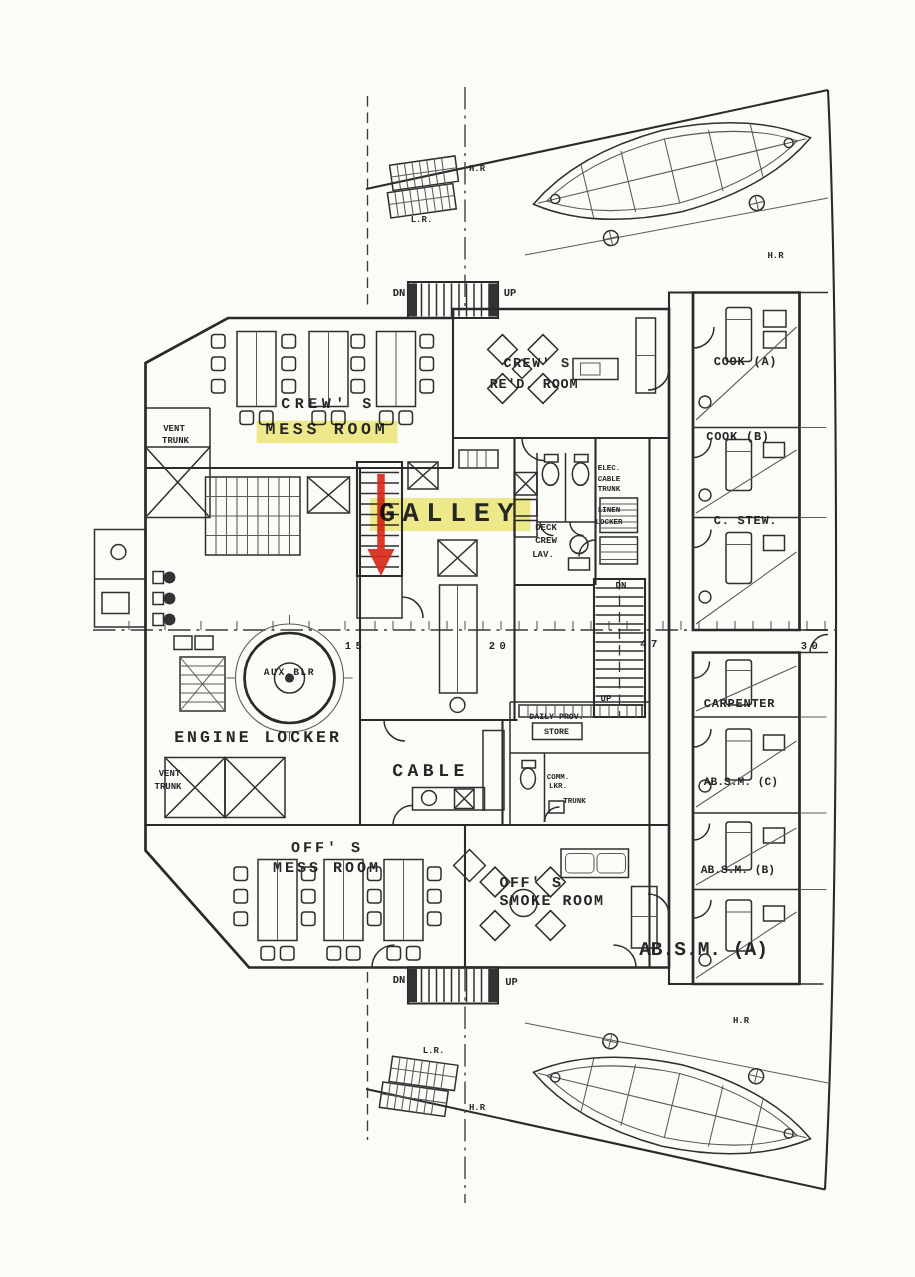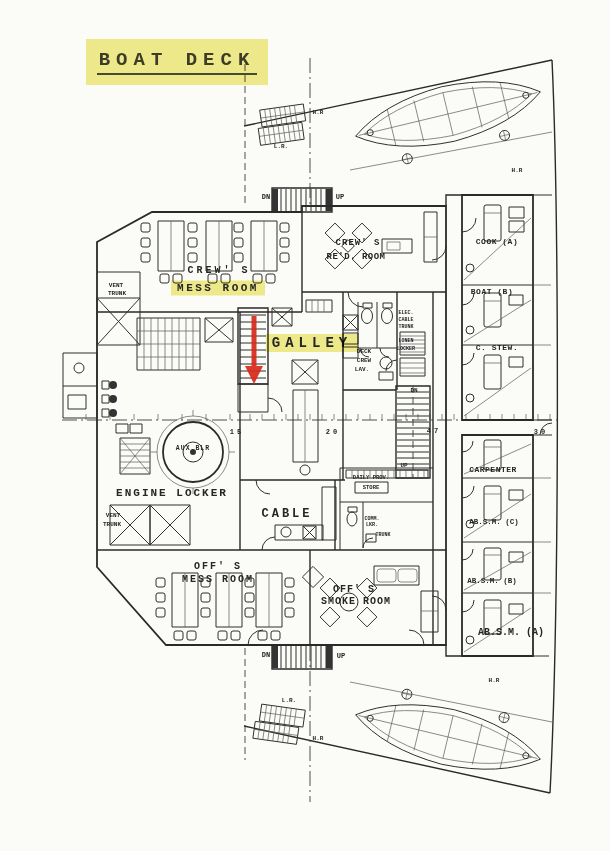--- a/index.html
+++ b/index.html
@@ -343,37 +343,34 @@
       <circle class="ln" cx="498" cy="705" r="5"></circle>
       <path class="thin" d="M493 705H503M498 700V710"></path>
     </g>
 
     <g opacity="0.92">
       <line x1="254" y1="316" x2="254" y2="368" style="stroke:var(--arrow,#d8291a);stroke-width:5;"></line>
       <polygon points="254,384 245,366 263,366" style="fill:var(--arrow,#d8291a);stroke:none;"></polygon>
     </g>
   </svg>
 
-  <div class="title-box">
-    <span>BOAT DECK</span>
-  </div>
 
   <div class="labels-layer" id="labels-layer">
       <div class="lbl" style="left: 219px; top: 271px; font-size: 10px; letter-spacing: 3px;">CREW' S</div>
       <div class="lbl hl" style="left: 218px; top: 288px; font-size: 11px; letter-spacing: 2.5px;">MESS ROOM</div>
       <div class="lbl" style="left: 358px; top: 243px; font-size: 9px; letter-spacing: 1px;">CREW' S</div>
       <div class="lbl" style="left: 356px; top: 257px; font-size: 9px; letter-spacing: 0.5px; text-align: right;">RE'D. ROOM</div>
-      <div class="lbl hl" style="left: 300px; top: 343px; font-size: 14px; letter-spacing: 5px; margin-left: 12px;">GALLEY</div>
+      <div class="lbl hl" style="left: 300px; top: 343px; font-size: 18px; letter-spacing: 5px;">GALLEY</div>
       <div class="lbl" style="left: 497px; top: 213px; font-size: 8px; letter-spacing: 0.5px; margin-top: 29px;">COOK (A)</div>
-      <div class="lbl" style="left: 492px; top: 292px; font-size: 8px; letter-spacing: 0.5px;">BOAT (B)</div>
+      <div class="lbl" style="left: 492px; top: 292px; font-size: 8px; letter-spacing: 0.5px;">COOK (B)</div>
       <div class="lbl" style="left: 497px; top: 348px; font-size: 8px; letter-spacing: 0.5px;">C. STEW.</div>
       <div class="lbl" style="left: 493px; top: 470px; font-size: 8px; letter-spacing: 0.5px;">CARPENTER</div>
       <div class="lbl" style="left: 494px; top: 523px; font-size: 7.5px;">AB.S.M. (C)</div>
       <div class="lbl" style="left: 492px; top: 582px; font-size: 7.5px;">AB.S.M. (B)</div>
-      <div class="lbl" style="left: 511px; top: 633px; font-size: 10px;">AB.S.M. (A)</div>
+      <div class="lbl" style="left: 469px; top: 633px; font-size: 13px;">AB.S.M. (A)</div>
       <div class="lbl" style="left: 172px; top: 493px; font-size: 11px; letter-spacing: 2px;">ENGINE LOCKER</div>
       <div class="lbl" style="left: 193px; top: 449px; font-size: 6.5px; letter-spacing: 1px;">AUX.BLR</div>
       <div class="lbl" style="left: 287px; top: 514px; font-size: 12px; letter-spacing: 3px;">CABLE</div>
       <div class="lbl" style="left: 371px; top: 478px; font-size: 5.5px;">DAILY PROV.</div>
       <div class="lbl" style="left: 371px; top: 488px; font-size: 5.5px;">STORE</div>
       <div class="lbl" style="left: 372px; top: 519px; font-size: 5px;">COMM.</div>
       <div class="lbl" style="left: 372px; top: 525px; font-size: 5px;">LKR.</div>
       <div class="lbl" style="left: 383px; top: 535px; font-size: 5px;">TRUNK</div>
       <div class="lbl" style="left: 364px; top: 352px; font-size: 6px;">DECK</div>
       <div class="lbl" style="left: 364px; top: 361px; font-size: 6px;">CREW</div>
@@ -399,16 +396,16 @@
       <div class="lbl" style="left: 333px; top: 432px; font-size: 7px; letter-spacing: 3px;">20</div>
       <div class="lbl" style="left: 434px; top: 431px; font-size: 7px; letter-spacing: 3px;">47</div>
       <div class="lbl" style="left: 541px; top: 432px; font-size: 7px; letter-spacing: 3px;">30</div>
       <div class="lbl" style="left: 116px; top: 286px; font-size: 6px;">VENT</div>
       <div class="lbl" style="left: 117px; top: 294px; font-size: 6px;">TRUNK</div>
       <div class="lbl" style="left: 113px; top: 516px; font-size: 6px;">VENT</div>
       <div class="lbl" style="left: 112px; top: 525px; font-size: 6px;">TRUNK</div>
       <div class="lbl" style="left: 218px; top: 567px; font-size: 10px; letter-spacing: 2px;">OFF' S</div>
       <div class="lbl" style="left: 218px; top: 580px; font-size: 10px; letter-spacing: 2px;">MESS ROOM</div>
       <div class="lbl" style="left: 354px; top: 590px; font-size: 10px; letter-spacing: 1px;">OFF' S</div>
-      <div class="lbl" style="left: 356px; top: 602px; font-size: 10px; letter-spacing: 1px;">SMOKE ROOM</div>
+      <div class="lbl" style="left: 368px; top: 602px; font-size: 10px; letter-spacing: 1px;">SMOKE ROOM</div>
     </div>
 
 </div>
 
 </body></html>

